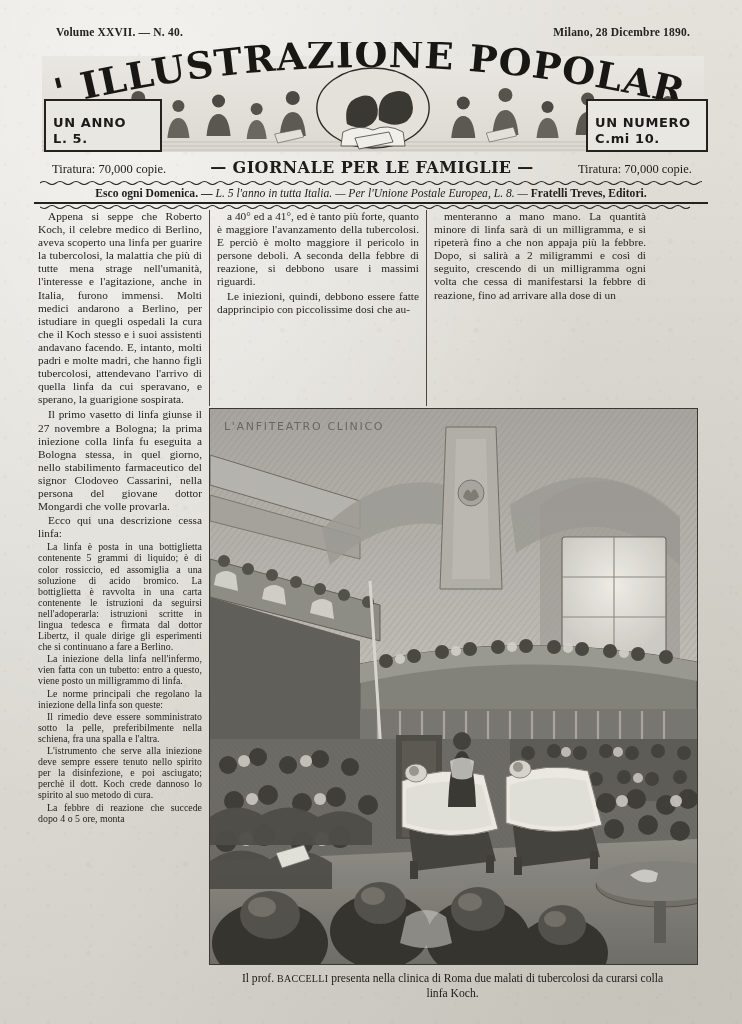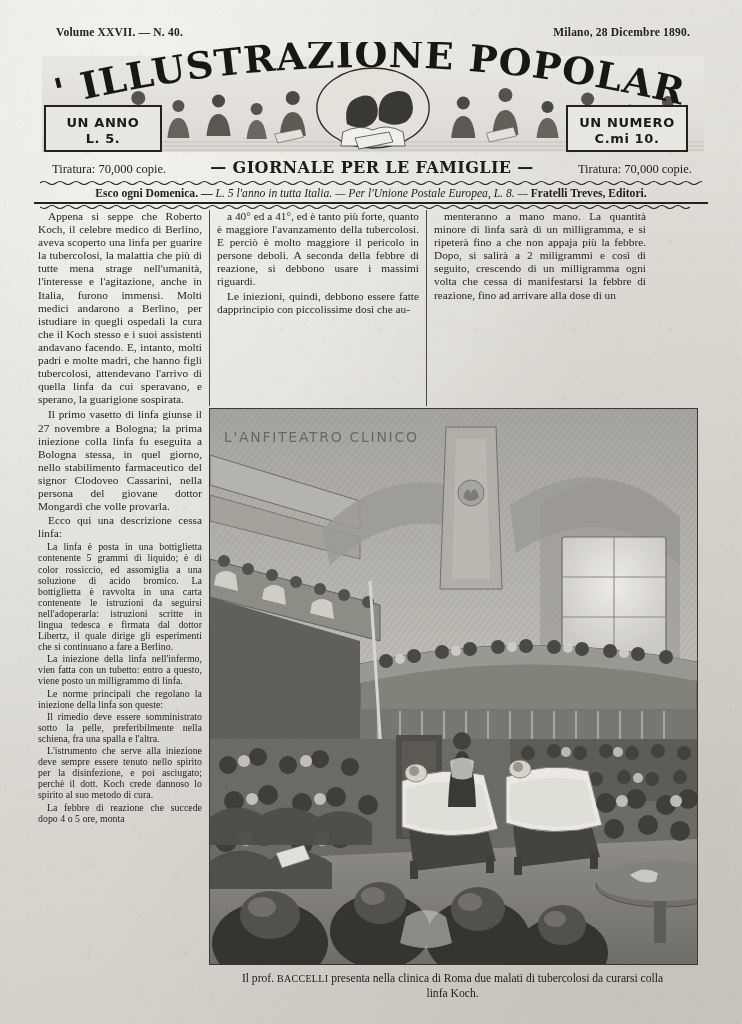--- a/index.html
+++ b/index.html
@@ -46,26 +46,26 @@
     pointer-events:none;
   }
   .mh-title svg{display:block;width:100%;height:100%;}
   .mh-title text{
     font-family:"DejaVu Serif", serif;font-weight:bold;
     fill:#191714;font-size:37px;letter-spacing:1px;
   }
   .boxL,.boxR{
     position:absolute;bottom:2px;z-index:6;
     border:2px solid #24221f;background:#e9e7e1;
-    text-align:center;font-family:"DejaVu Sans", sans-serif;
+    font-family:"DejaVu Sans", sans-serif;
     font-weight:bold;color:#1d1b18;line-height:1.18;
-    padding:8px 7px 4px;
+    padding:14px 7px 4px;
   }
   .boxL{left:10px;width:100px;}
-  .boxR{right:20px;width:104px;}
+  .boxR{right:0;width:104px;}
   .boxL .l1,.boxR .l1{font-size:13px;letter-spacing:.6px;}
   .boxL .l2,.boxR .l2{font-size:13px;letter-spacing:.6px;}
 
   
   .crowd{position:absolute;inset:0;}
   .crowd svg{display:block;width:100%;height:100%;}
 
   
   .sloganrow{
     display:flex;justify-content:space-between;align-items:baseline;
@@ -115,22 +115,22 @@
   
   .figwrap{
     position:absolute;left:175px;top:0;width:487px;
   }
   .engraving{
     position:relative;width:487px;height:555px;
     border:1px solid #3a3833;overflow:hidden;background:#b9b7b1;
   }
   .engraving svg{display:block;width:100%;height:100%;}
   .eng-label{
-    position:absolute;left:14px;top:20px;z-index:4;
-    font-family:"DejaVu Sans",sans-serif;font-size:14px;
+    position:absolute;left:14px;top:11px;z-index:4;
+    font-family:"DejaVu Sans",sans-serif;font-size:11px;
     letter-spacing:1.7px;color:#5e5c57;opacity:.85;
   }
   .caption{
     text-align:center;font-size:11.6px;line-height:1.25;
     color:#1d1b18;padding:7px 24px 0;
   }
   .caption .sc{font-size:10px;letter-spacing:.3px;}
 </style>
 </head>
 <body>

